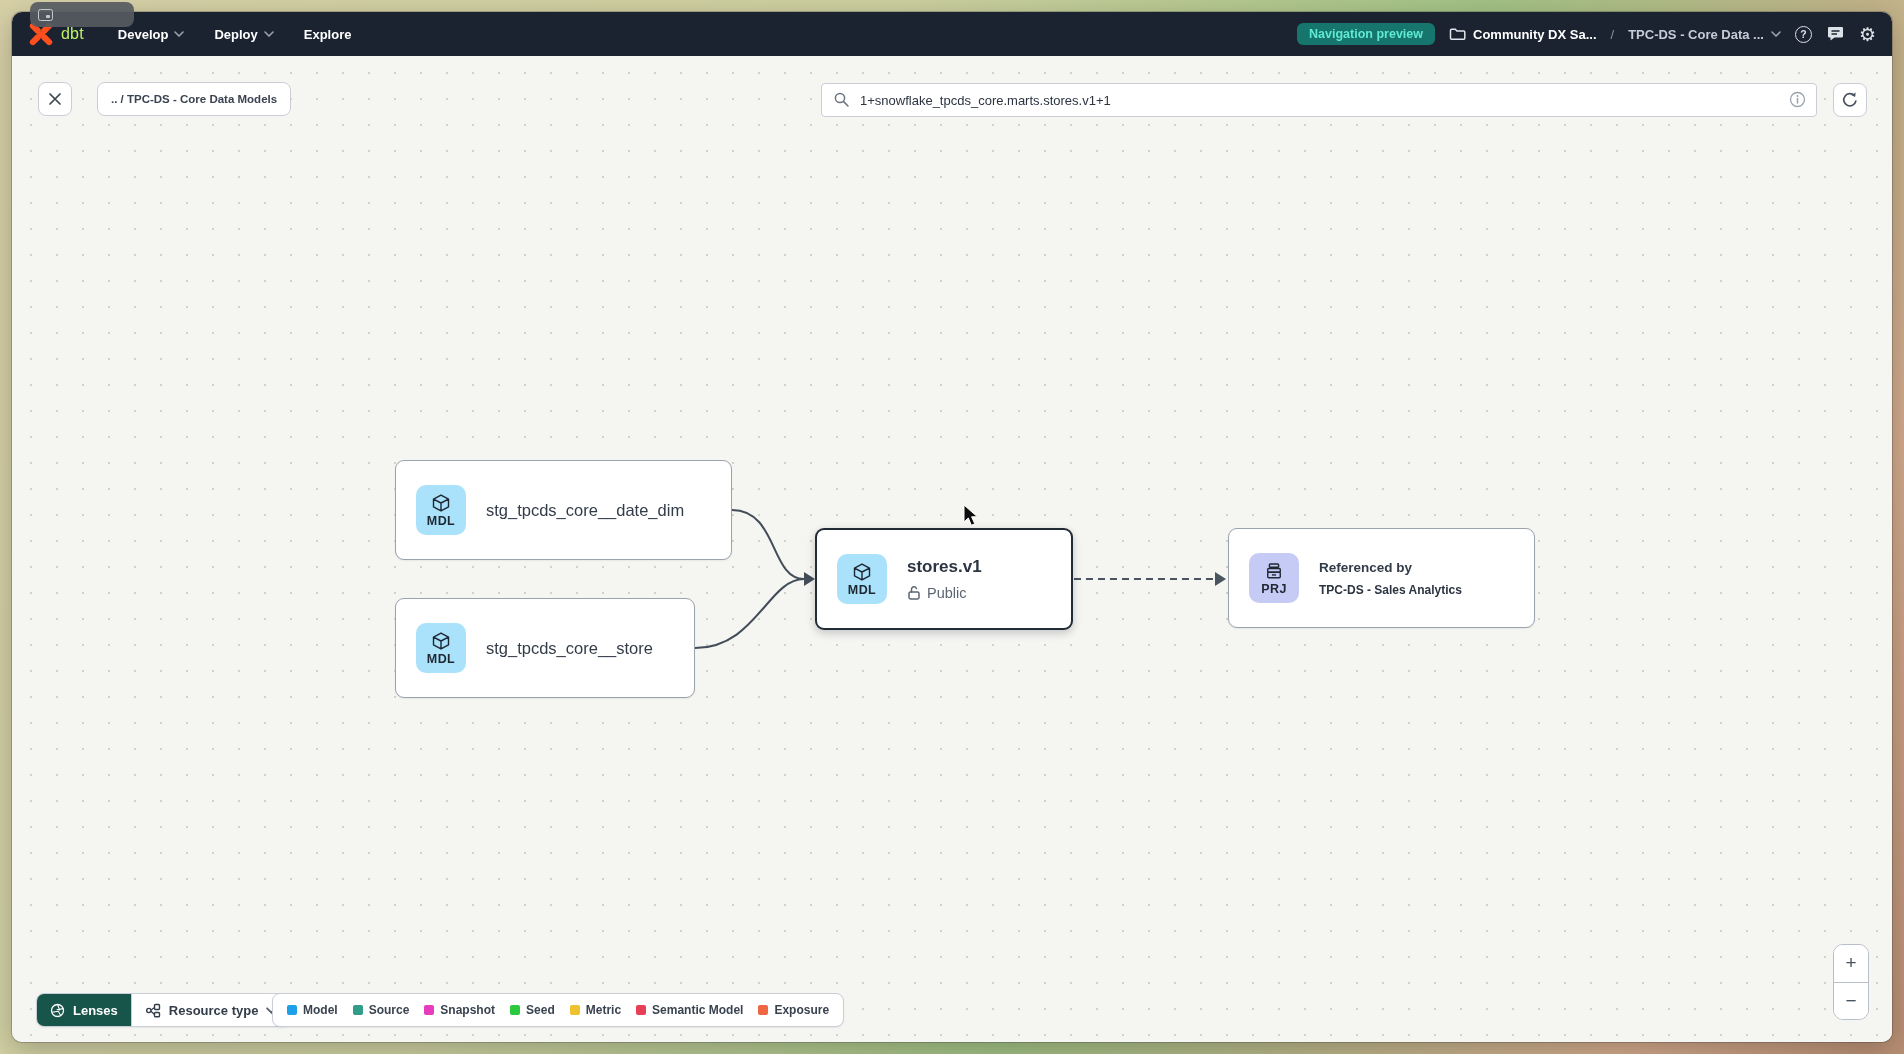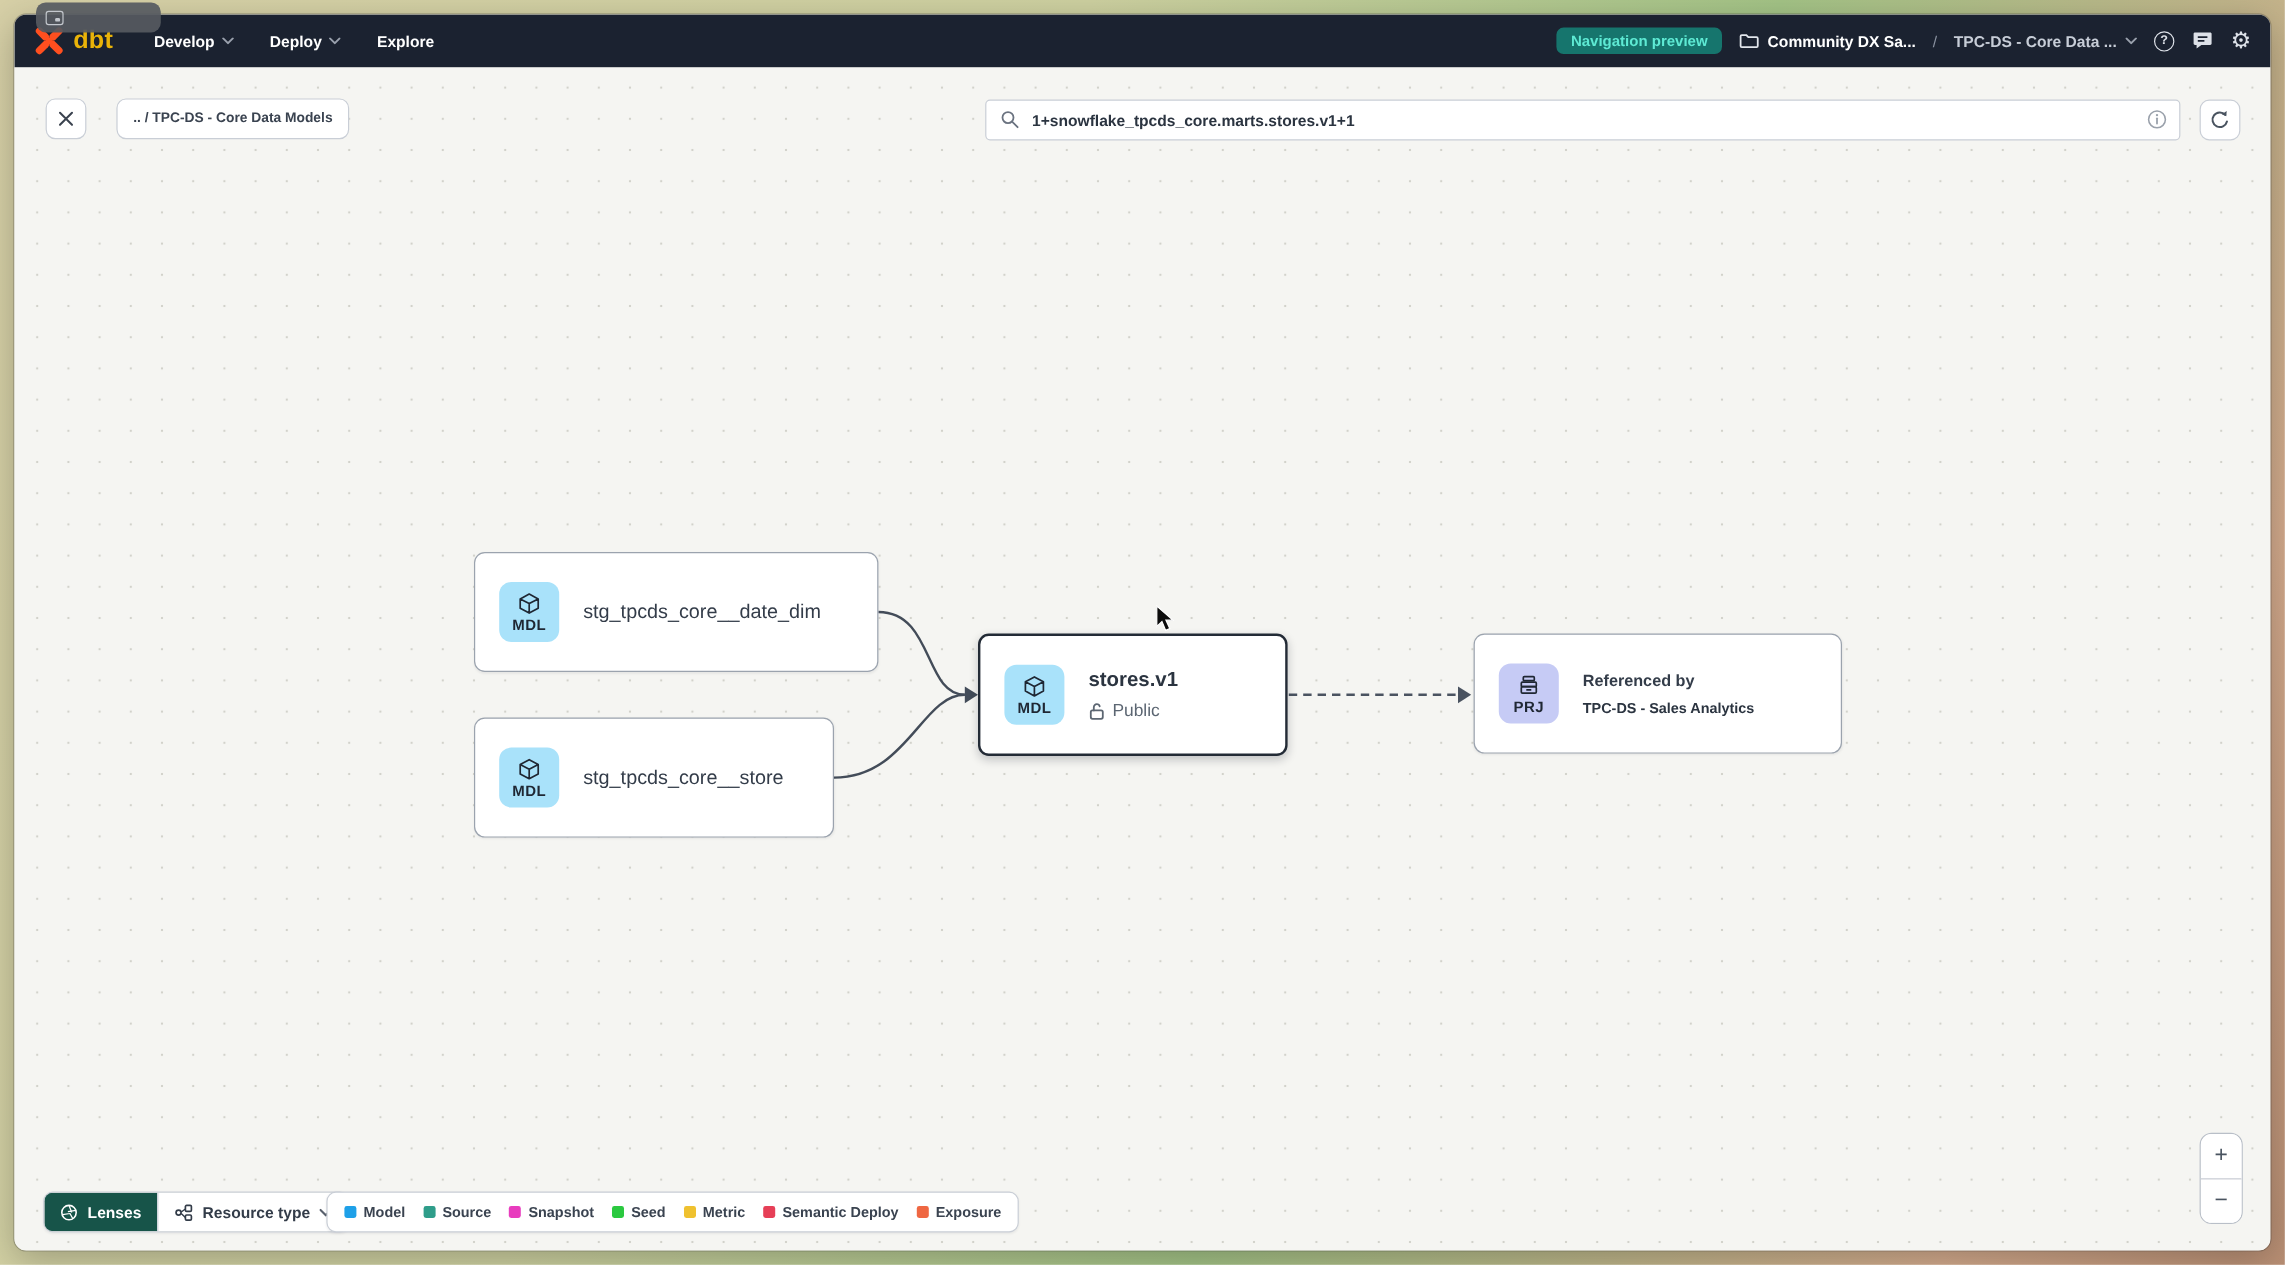--- a/index.html
+++ b/index.html
@@ -13,21 +13,21 @@
   .window {
     position:absolute; inset:12px; background:#f5f5f2; border-radius:10px;
     overflow:hidden; box-shadow:0 0 0 1px rgba(40,40,40,.25), 0 8px 30px rgba(0,0,0,.25);
   }
   
   .navbar {
     position:absolute; top:0; left:0; right:0; height:44px; background:#1b2230;
     display:flex; align-items:center; padding:0 16px; z-index:30;
   }
   .logo { display:flex; align-items:center; gap:7px; margin-right:34px; }
-  .logo-text { color:#eab308; font-size:21px; font-weight:700; letter-spacing:.2px; }
+  .logo-text { color:#bef264; font-size:16px; font-weight:400; letter-spacing:.2px; }
   .nav-links { display:flex; align-items:center; gap:30px; }
   .nav-link { display:flex; align-items:center; gap:6px; color:#fff; font-size:13px;
     font-weight:700; cursor:pointer; }
   .chev { display:inline-block; }
   .nav-right { margin-left:auto; display:flex; align-items:center; gap:14px; }
   .preview-badge { background:#16756d; color:#5eead4; font-size:12.5px; font-weight:700;
     padding:4px 12px; border-radius:6px; white-space:nowrap; }
   .crumb-account { display:flex; align-items:center; gap:7px; color:#fff;
     font-size:13px; font-weight:700; white-space:nowrap; }
   .crumb-sep { color:#8a92a0; font-size:13px; }
@@ -49,21 +49,21 @@
     justify-content:center; cursor:pointer; z-index:20; color:#3c4450; }
   .close-btn { left:26px; top:70px; }
   .refresh-btn { left:1821px; top:71px; }
   .crumb-chip { position:absolute; left:85px; top:70px; height:34px; background:#fff;
     border:1px solid #c9ced6; border-radius:8px; display:flex; align-items:center;
     padding:0 13px; font-size:11.5px; font-weight:700; color:#3a4350; z-index:20;
     white-space:nowrap; cursor:pointer; }
   .search-wrap { position:absolute; left:809px; top:71px; width:996px; height:34px; z-index:20; }
   .search-input { width:100%; height:100%; border:1px solid #c9ced6; border-radius:4px;
     background:#fff; padding:0 36px 0 38px; font-size:13px; color:#2b3440;
-    font-family:"Liberation Sans","DejaVu Sans",sans-serif; outline:none;font-weight:bold; }
+    font-family:"Liberation Sans","DejaVu Sans",sans-serif; outline:none; }
   .search-icon { position:absolute; left:12px; top:8px; color:#6b7380; }
   .info-icon { position:absolute; right:11px; top:8px; color:#9aa1ab; cursor:pointer; }
   
   .node { position:absolute; background:#fff; border:1px solid #9ba3ae; border-radius:9px;
     display:flex; align-items:center; gap:20px; padding:0 20px; cursor:pointer;
     box-shadow:0 1px 2px rgba(20,25,35,.06); z-index:10; }
   .node.selected { border:2px solid #232b36; box-shadow:0 3px 8px rgba(20,25,35,.22); }
   .badge { width:50px; height:50px; border-radius:10px; flex:none;
     display:flex; flex-direction:column; align-items:center; justify-content:center; gap:1px; }
   .badge-mdl { background:#a9e2fa; }
@@ -310,21 +310,21 @@
       <span class="legend-item">
         <span class="swatch" style="background: rgb(43, 201, 64);"></span>
         <span>Seed</span>
       </span>
       <span class="legend-item">
         <span class="swatch" style="background: rgb(239, 193, 47);"></span>
         <span>Metric</span>
       </span>
       <span class="legend-item">
         <span class="swatch" style="background: rgb(230, 63, 87);"></span>
-        <span>Semantic Deploy</span>
+        <span>Semantic Model</span>
       </span>
       <span class="legend-item">
         <span class="swatch" style="background: rgb(239, 103, 66);"></span>
         <span>Exposure</span>
       </span>
     </div>
 
   <div class="zoom-ctrl">
     <button class="zoom-btn">+</button>
     <button class="zoom-btn">−</button>

